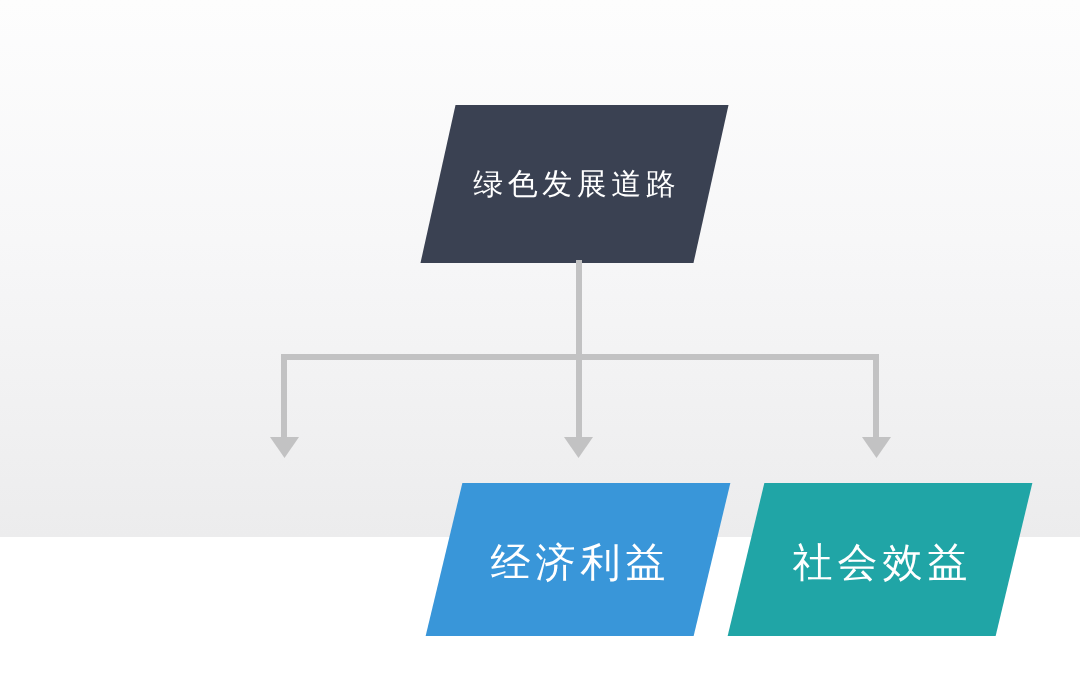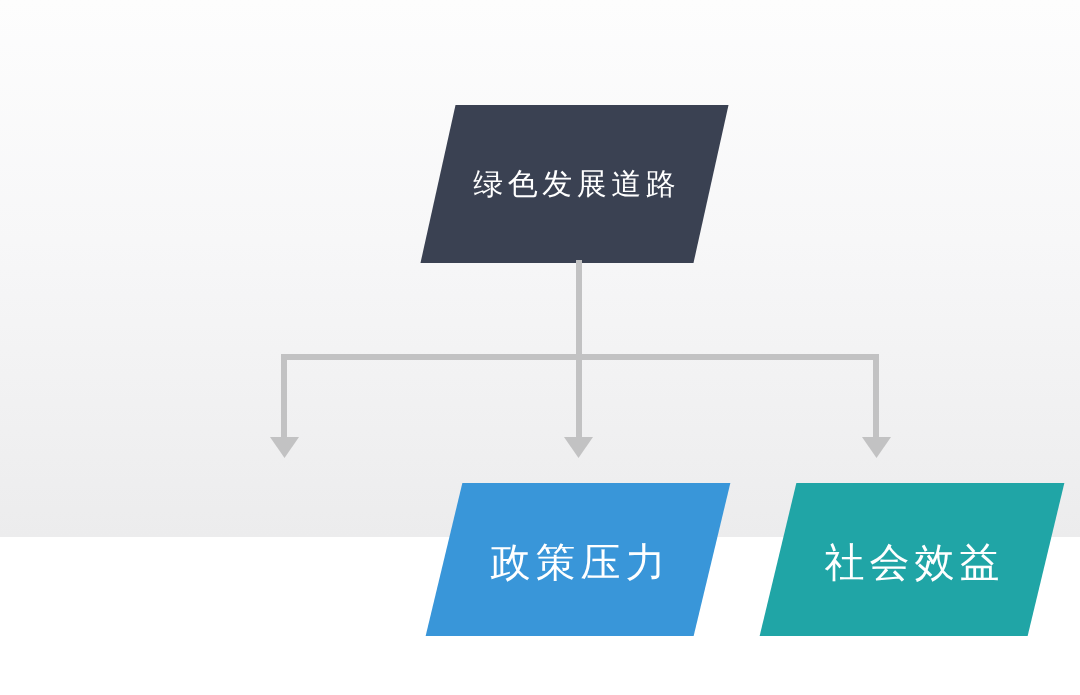--- a/index.html
+++ b/index.html
@@ -64,21 +64,21 @@
   }
   .arrowhead-left   { left: 270px; }
   .arrowhead-middle { left: 564px; }
   .arrowhead-right  { left: 862px; }
 
   
   .root-node  { left: 438px; top: 105px; width: 273px; height: 158px; }
   .child-node { top: 483px; width: 268px; height: 153px; }
   .child-node-1 { left: 144px; }
   .child-node-2 { left: 444px; }
-  .child-node-3 { left: 778px; }
+  .child-node-3 { left: 746px; }
 </style>
 </head>
 <body>
 
 <div class="canvas">
 
   <div class="node root-node">
     <div class="shape top-shape" style="background-color: rgb(58, 65, 82);"></div>
     <div class="label root-label">
       <div class="line">绿色发展道路</div>
@@ -89,21 +89,21 @@
   <div class="conn conn-crossbar" style="background-color: rgb(194, 194, 195);"></div>
   <div class="conn conn-drop-left" style="background-color: rgb(194, 194, 195);"></div>
   <div class="conn conn-drop-right" style="background-color: rgb(194, 194, 195);"></div>
   <div class="arrowhead arrowhead-left" style="background-color: rgb(194, 194, 195);"></div>
   <div class="arrowhead arrowhead-middle" style="background-color: rgb(194, 194, 195);"></div>
   <div class="arrowhead arrowhead-right" style="background-color: rgb(194, 194, 195);"></div>
 
 
   <div class="node child-node child-node-2">
     <div class="shape child-shape" style="background-color: rgb(57, 150, 217);"></div>
-    <div class="label child-label">政策压力</div>
+    <div class="label child-label">经济利益</div>
   </div>
 
   <div class="node child-node child-node-3">
     <div class="shape child-shape" style="background-color: rgb(32, 165, 166);"></div>
     <div class="label child-label">社会效益</div>
   </div>
 
 </div>
 
 </body></html>

